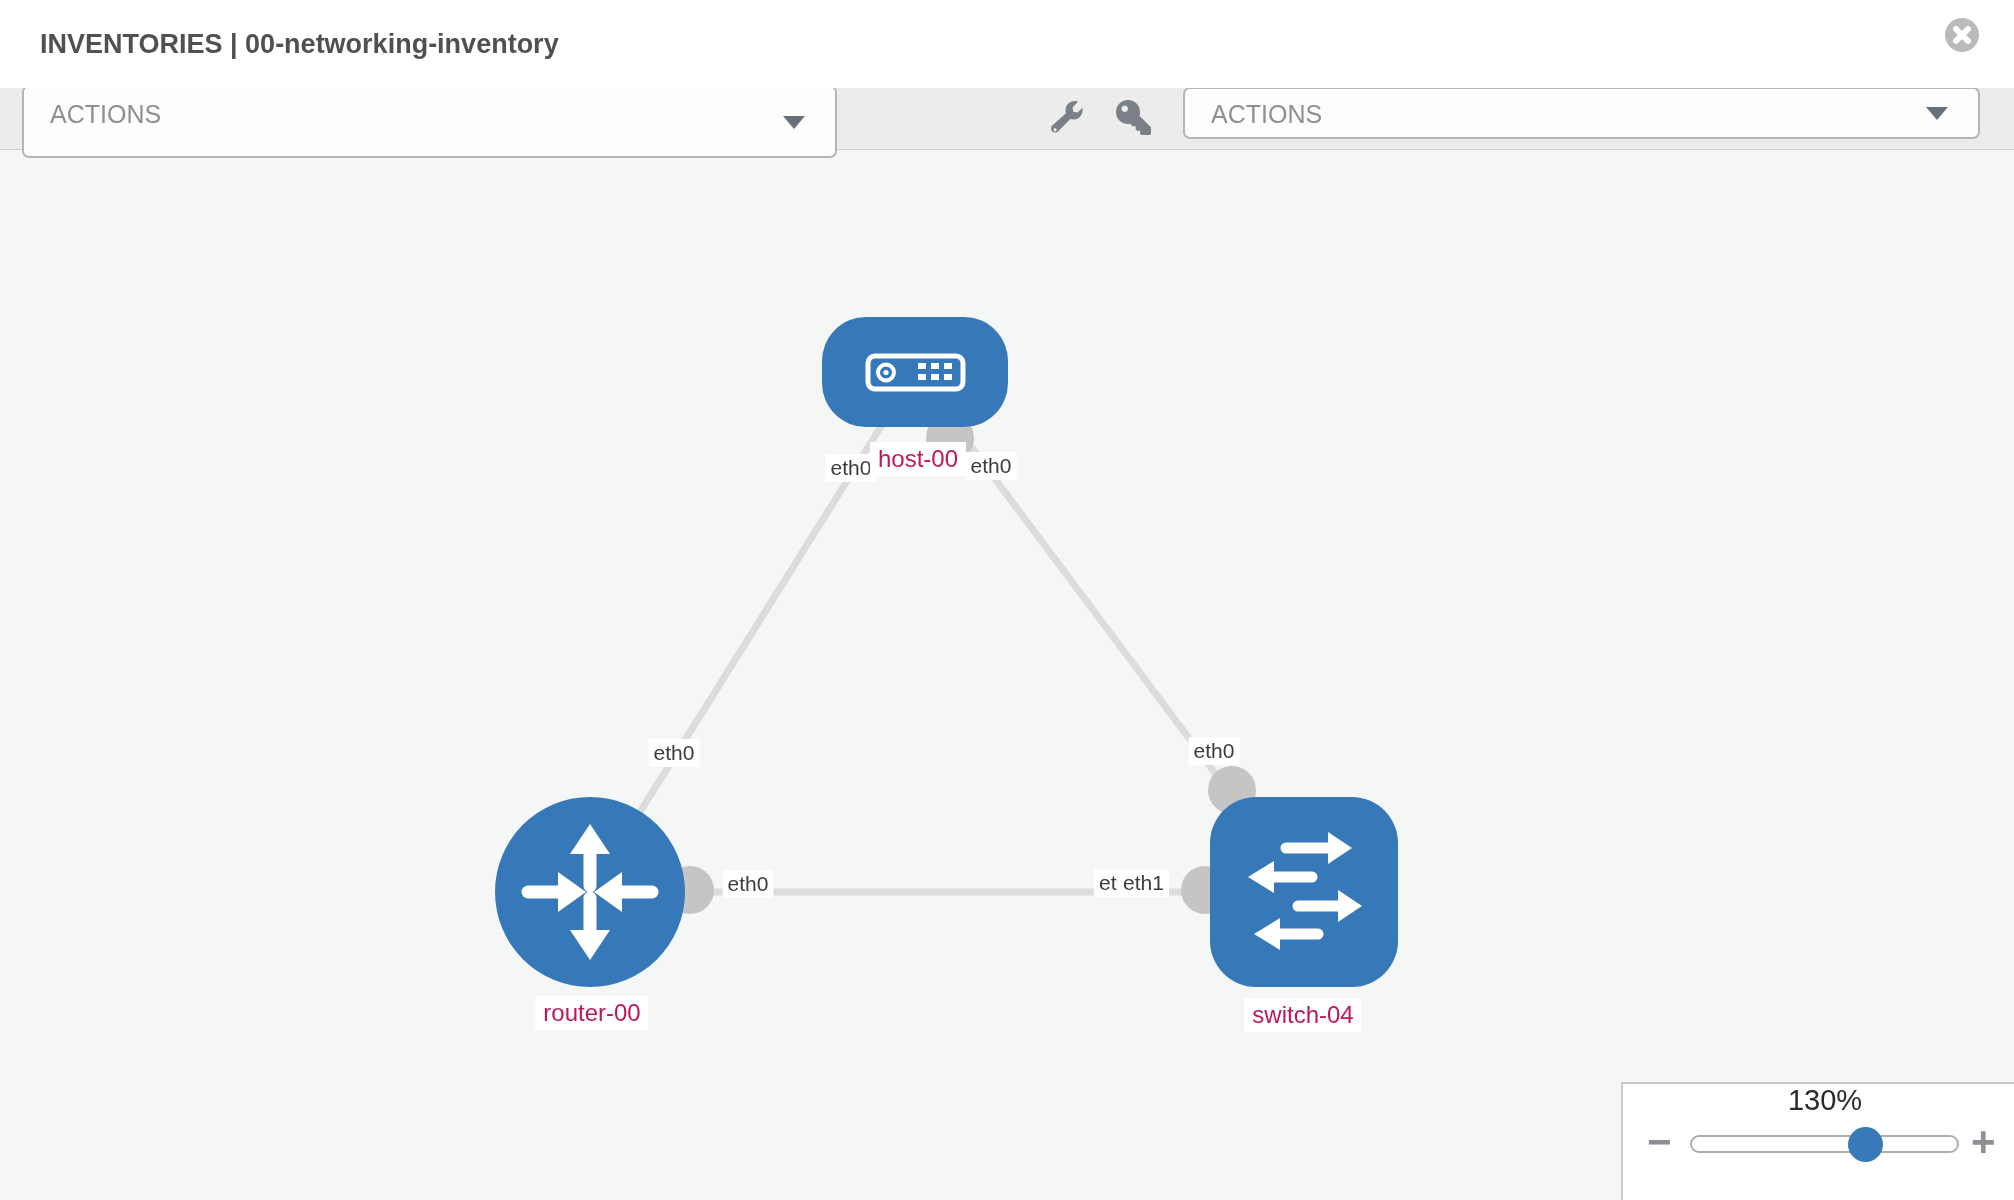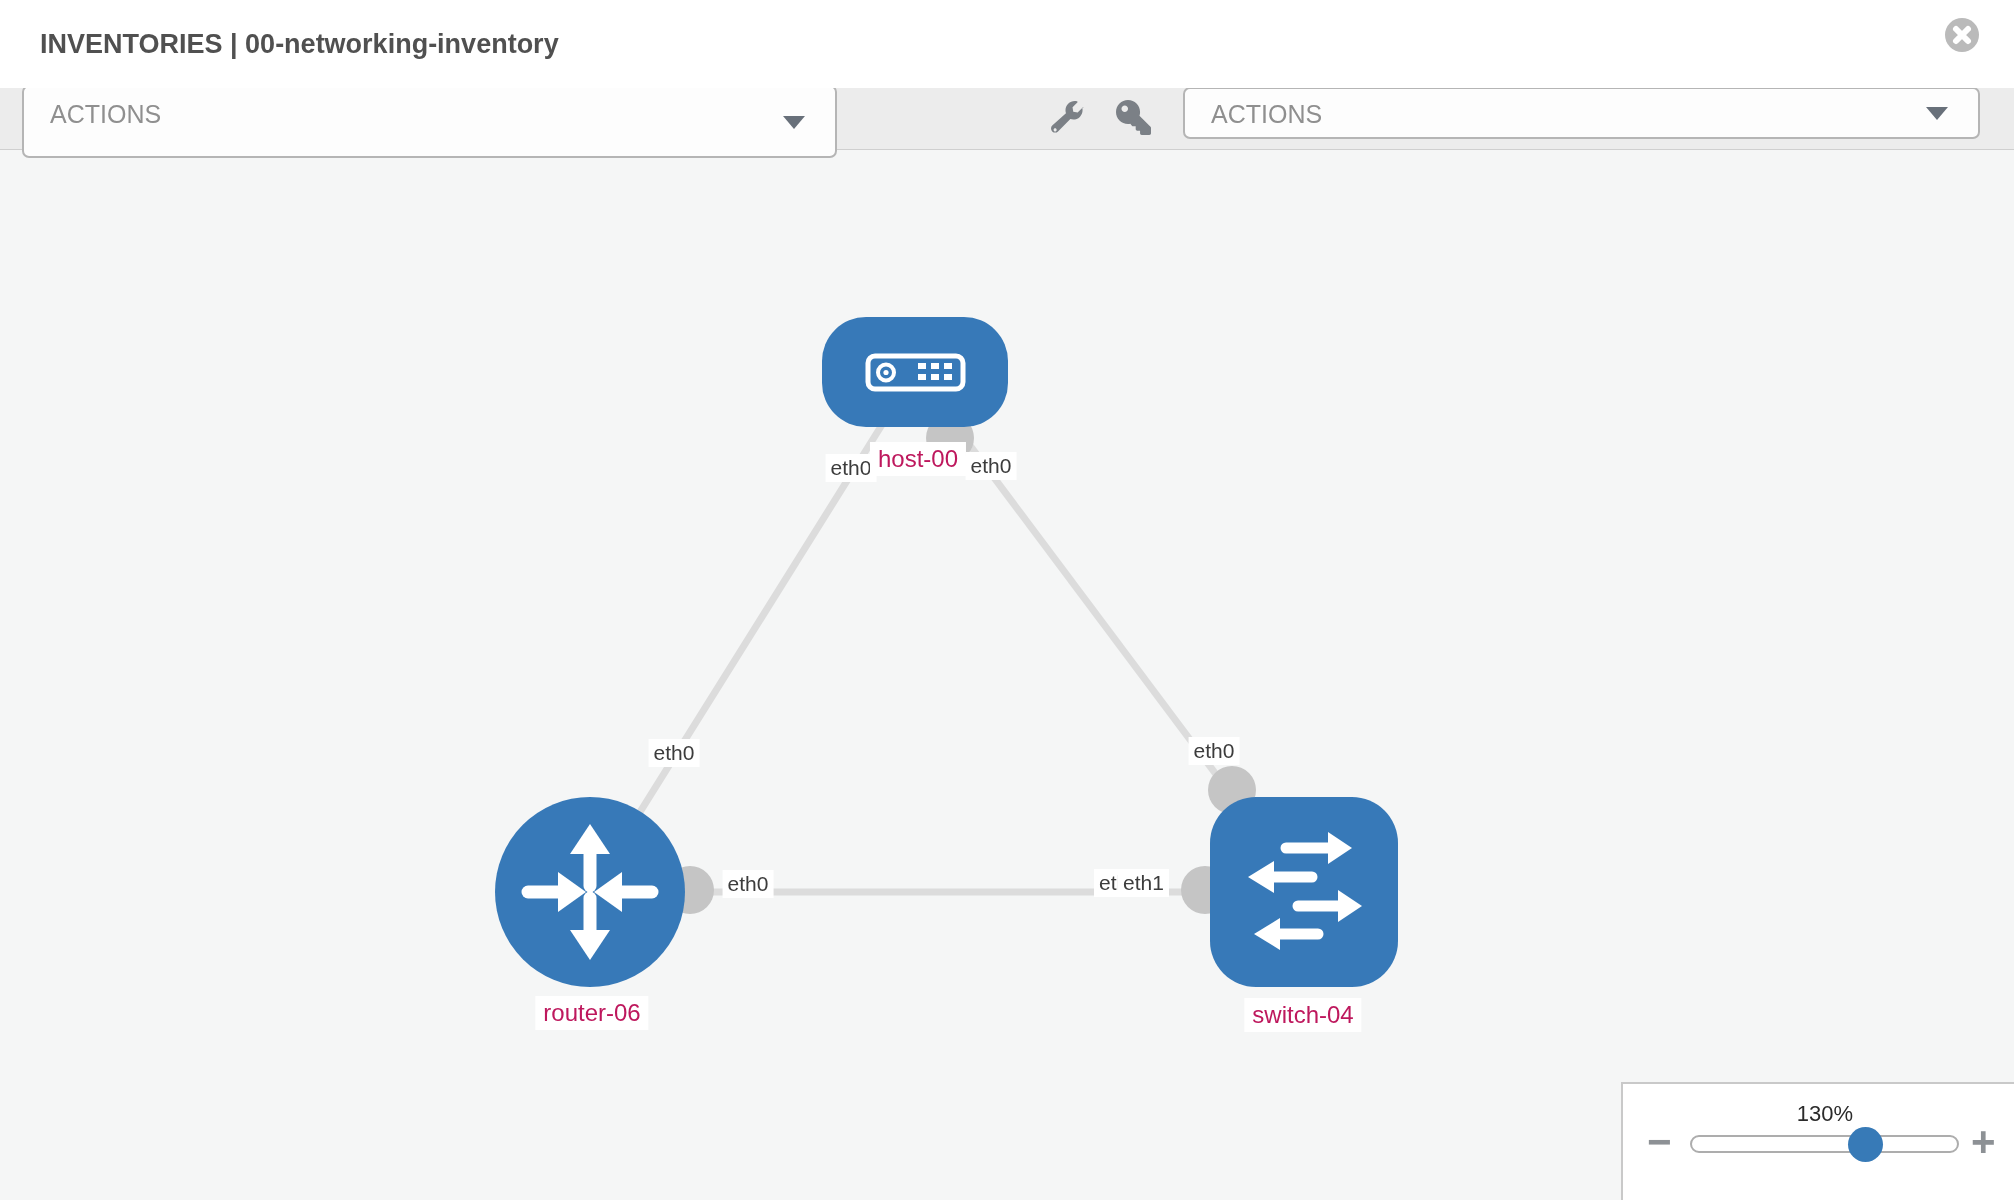--- a/index.html
+++ b/index.html
@@ -37,22 +37,22 @@
   
   .iface{position:absolute;transform:translate(-50%,-50%);background:#ffffff;color:#3c3c3c;
     font-size:21px;line-height:26px;padding:1px 5px;white-space:nowrap;z-index:2;}
   .iface-raw{transform:none;}
   .iface-front{z-index:3;}
   .node-lbl{position:absolute;transform:translate(-50%,-50%);background:#ffffff;color:#be185d;
     font-size:24px;line-height:32px;padding:1px 8px;white-space:nowrap;z-index:4;}
   
   .zoom-panel{position:absolute;left:1621px;top:1082px;width:420px;height:150px;background:#ffffff;
     border:2px solid #c9c9c9;box-sizing:border-box;z-index:5;}
-  .zoom-level{position:absolute;left:132px;top:17px;width:140px;text-align:center;
-    font-size:22px;color:#2b2b2b;}
+  .zoom-level{position:absolute;left:132px;top:0;width:140px;text-align:center;
+    font-size:29px;color:#2b2b2b;}
   .zoom-sign{position:absolute;font-size:42px;font-weight:bold;color:#8d9195;line-height:40px;
     cursor:pointer;user-select:none;}
   .zoom-minus{left:24px;top:38px;}
   .zoom-plus{left:348px;top:38px;}
   .zoom-track{position:absolute;left:67px;top:51px;width:269px;height:18px;background:#ffffff;
     border:2px solid #adadad;border-radius:11px;box-sizing:border-box;cursor:pointer;}
   .zoom-thumb{position:absolute;left:225px;top:43px;width:35px;height:35px;border-radius:50%;
     background:#377ab7;cursor:grab;}
 </style>
 </head>
@@ -119,21 +119,21 @@
 
 <div class="iface" style="left:851px;top:468px;">eth0</div>
 <div class="iface" style="left:991px;top:466px;">eth0</div>
 <div class="iface" style="left:674px;top:753px;">eth0</div>
 <div class="iface" style="left:1214px;top:751px;">eth0</div>
 <div class="iface" style="left:748px;top:884px;">eth0</div>
 <div class="iface iface-raw" style="left:1094px;top:869px;">eth0</div>
 <div class="iface iface-raw iface-front" style="left:1118px;top:869px;">eth1</div>
 
 <div class="node-lbl" style="left:918px;top:459px;">host-00</div>
-<div class="node-lbl" style="left:592px;top:1013px;">router-06</div>
+<div class="node-lbl" style="left:592px;top:1013px;">router-00</div>
 <div class="node-lbl" style="left:1303px;top:1015px;">switch-04</div>
 
 <div class="zoom-panel">
   <div class="zoom-level">130%</div>
   <div class="zoom-sign zoom-minus">−</div>
   <div class="zoom-track"></div>
   <div class="zoom-thumb"></div>
   <div class="zoom-sign zoom-plus">+</div>
 </div>
 

